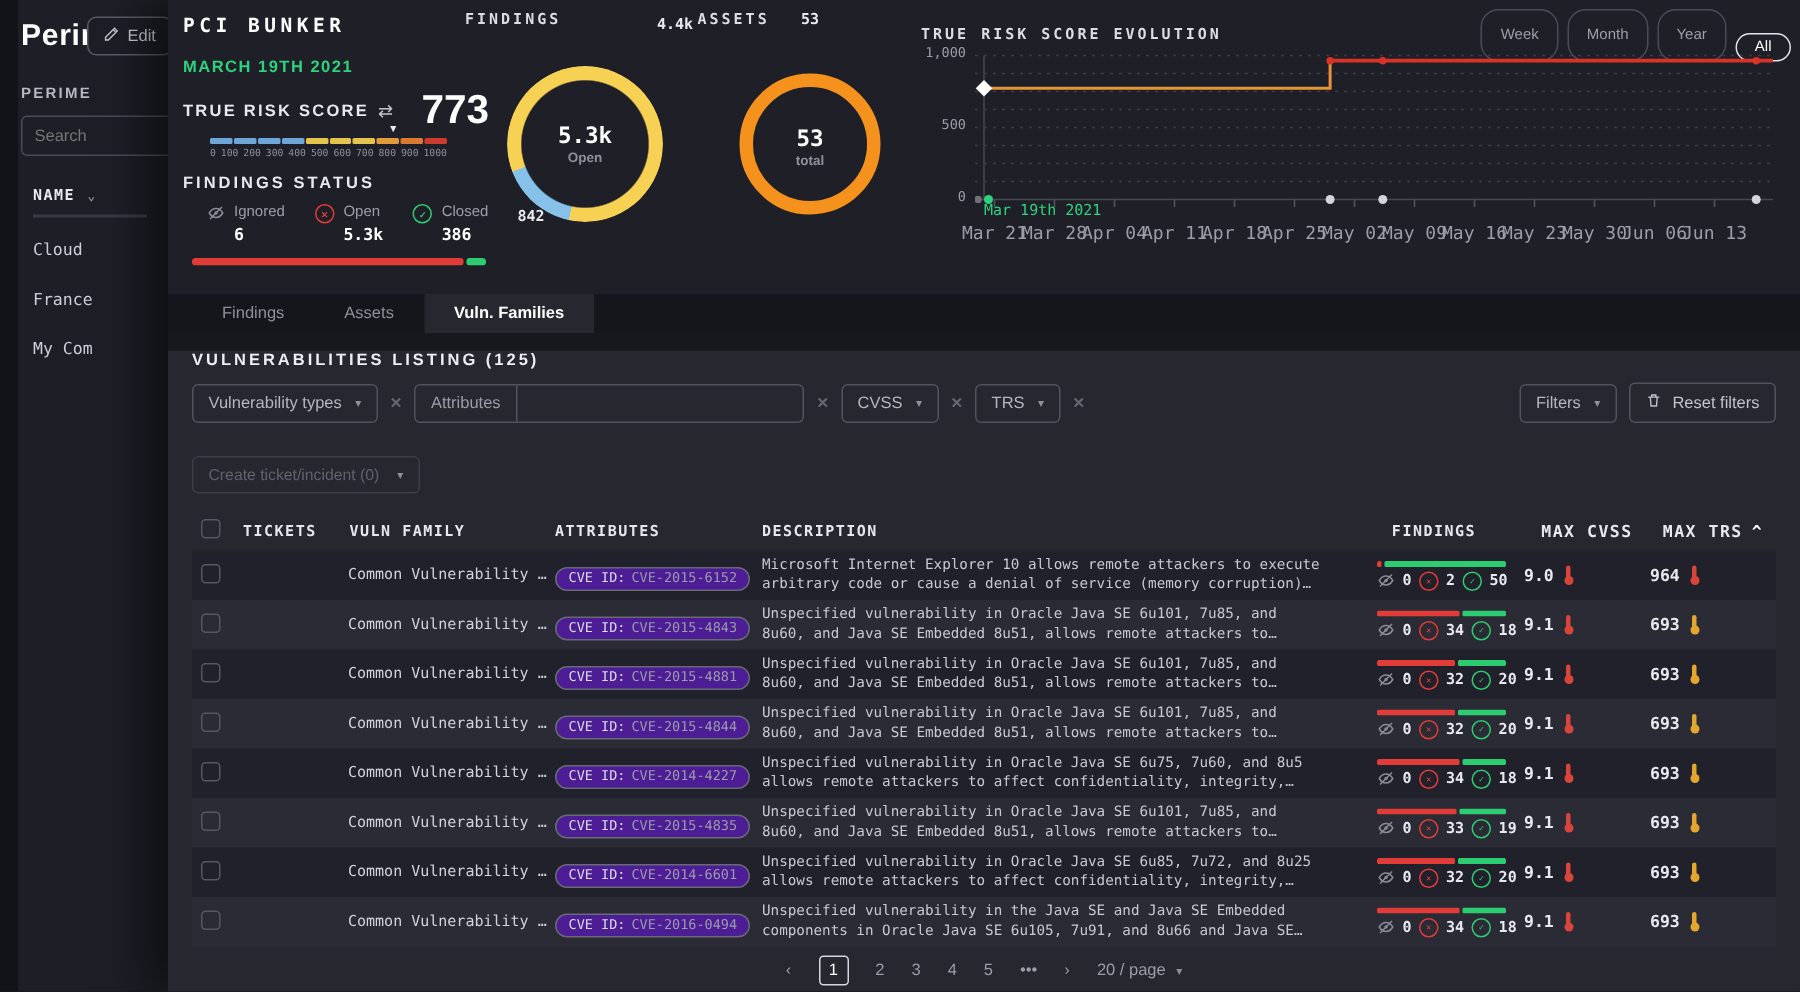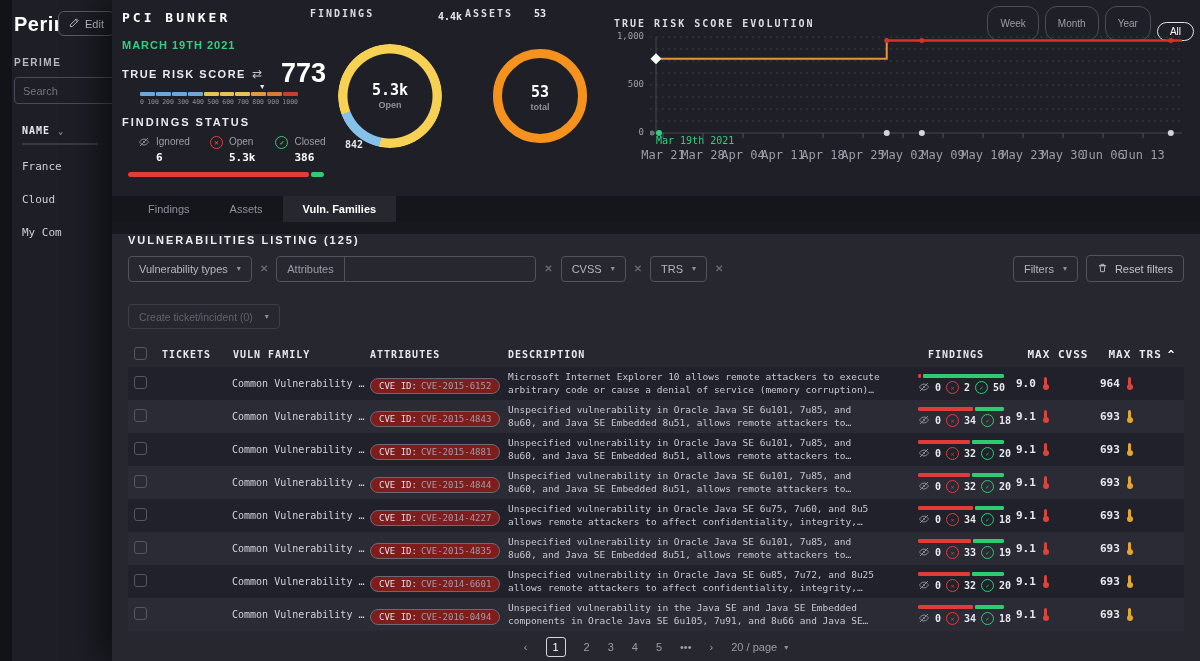--- a/index.html
+++ b/index.html
@@ -103,21 +103,21 @@
   .thead { height:26px; margin-top:12px; font-family:"DejaVu Sans Mono",monospace; font-size:10px; font-weight:bold; letter-spacing:1px; color:#e6e7ec; }
   .thead .c-find, .thead .c-cvss, .thead .c-trs { justify-content:center; padding:0; display:flex; }
   .h-tickets { padding-left:4px; } .h-family { padding-left:7px; } .h-attr { padding-left:4px; }
   .sort { margin-left:6px; font-weight:bold; color:#ffffff; }
   .trow { height:33px; background:#20212a; font-family:"DejaVu Sans Mono",monospace; cursor:pointer; }
   .trow.alt { background:#2a2b35; }
   .checkbox { display:inline-block; width:13px; height:13px; border:1.5px solid #565763; border-radius:3px; }
   .c-check { padding-left:6px; }
   .c-family { padding-left:6px; font-size:10px; color:#d0d2dc; white-space:nowrap; overflow:hidden; }
   .c-attr { padding-left:4px; }
-  .cve-pill { display:inline-flex; gap:4px; border:1px solid #696a75; background:#7f1d1d; border-radius:9px; padding:2px 8px; font-size:9px; white-space:nowrap;justify-content:flex-end; }
+  .cve-pill { display:inline-flex; gap:4px; border:1px solid #696a75; background:#4c1d95; border-radius:9px; padding:2px 8px; font-size:9px; white-space:nowrap;justify-content:flex-end; }
   .cve-k { color:#dcdde4; } .cve-v { color:#9b9ca8; }
   .c-desc { font-size:9.5px; line-height:12.5px; color:#c6c8d2; display:-webkit-box; -webkit-line-clamp:2; -webkit-box-orient:vertical; overflow:hidden; padding-right:16px; }
   .c-find { padding-left:22px; }
   .f-bar { display:flex; gap:2px; width:86px; height:4px; margin-bottom:3px; border-radius:1px; overflow:hidden; }
   .fb-r { background:#e23c39; border-radius:1px; } .fb-g { background:#2ecc71; border-radius:1px; }
   .f-icons { display:flex; align-items:center; gap:5px; font-size:10px; color:#e8e9ee; }
   .f-icons b { font-weight:bold; }
   .ic-ign { display:inline-flex; color:#8a8c98; }
   .ic-ign svg { width:12px; height:12px; }
   .ring { display:inline-flex; align-items:center; justify-content:center; width:13px; height:13px; border-radius:50%; font-size:6px; font-weight:bold; }
@@ -143,22 +143,22 @@
     <div class="side-strip"></div>
     <div class="side-logo">Perim</div>
     <div class="side-section">PERIME</div>
     <div class="side-search">
       <input placeholder="Search" style="">
     </div>
     <div class="side-name">
       <span>NAME</span><span class="caret">⌄</span>
     </div>
     <div id="side-items">
+        <div class="side-item">Cloud</div>
         <div class="side-item">France</div>
-        <div class="side-item">Cloud</div>
         <div class="side-item">My Com</div>
       </div>
   </aside>
 
   <button class="edit-btn">
     <span><svg viewBox="0 0 24 24" width="11" height="11">
           <path d="M3 21v-4L16 4l4 4L7 21H3z M14 6l4 4" fill="none" stroke="currentColor" stroke-width="2"></path>
         </svg></span>
     <span>Edit</span>
   </button>

